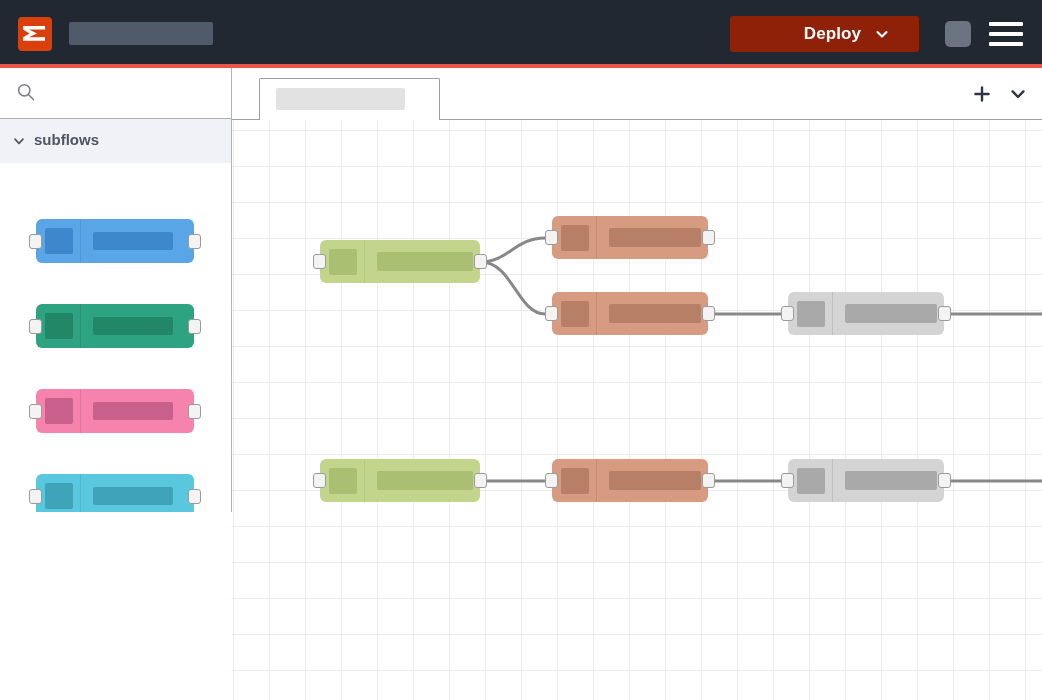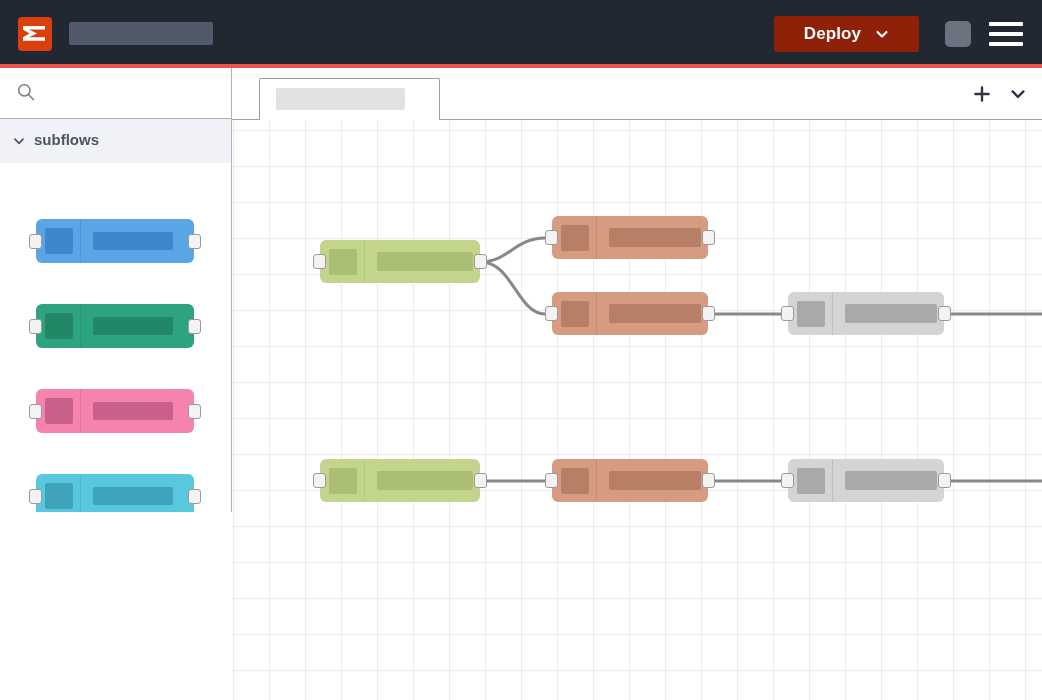--- a/index.html
+++ b/index.html
@@ -286,21 +286,21 @@
 <div id="app">
 
   <div class="header" style="background: rgb(33, 40, 50);">
     <div class="logo">
       <svg class="logo-mark" viewBox="0 0 24 20">
         <path d="M0 2 L22 2 L22 5.6 L6 5.6 L14 9.4 L6 13.2 L22 13.2 L22 16.8 L0 16.8 L0 13.2 L6.5 9.4 L0 5.6 Z" fill="#ffffff"></path>
       </svg>
     </div>
     <div class="title-placeholder"></div>
 
-    <div class="deploy-btn" style="background: rgb(142, 33, 8);">
+    <div class="deploy-btn" style="background: rgb(142, 33, 8); padding-left: 44px;">
       <span class="deploy-label">Deploy</span>
       <svg class="deploy-caret" viewBox="0 0 14 14">
         <path d="M2.5 5 L7 9.6 L11.5 5" stroke="#ffffff" stroke-width="2.1" fill="none" stroke-linecap="round" stroke-linejoin="round"></path>
       </svg>
     </div>
 
     <div class="header-square"></div>
 
     <div class="hamburger">
       <span></span>

